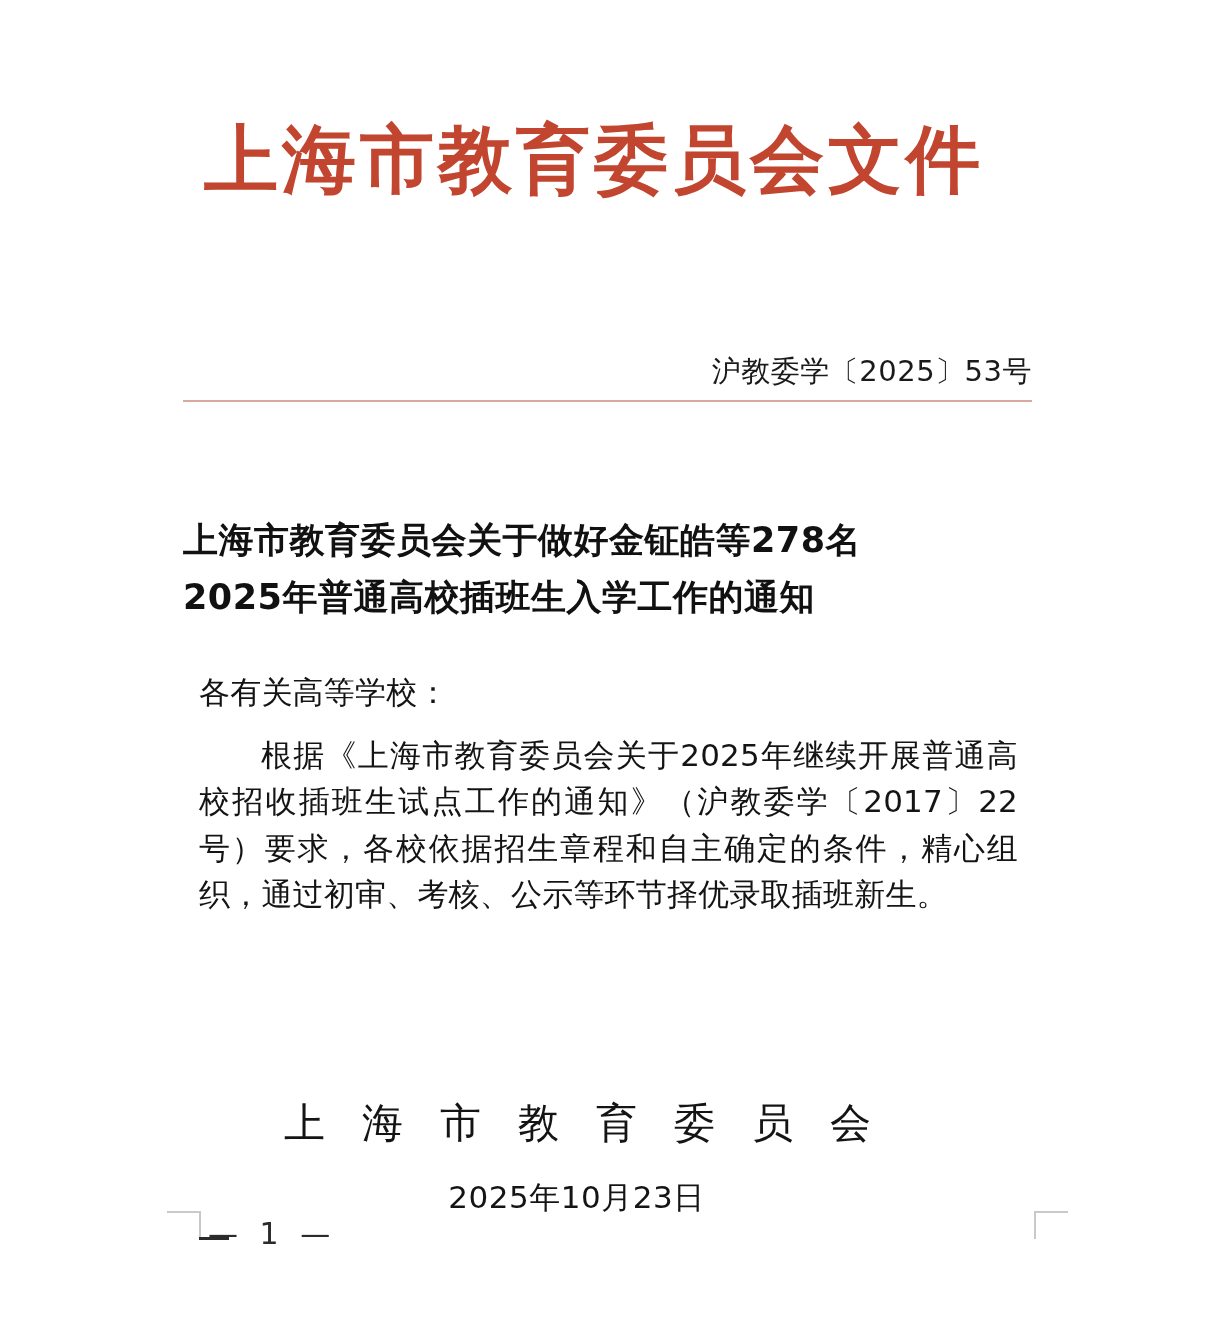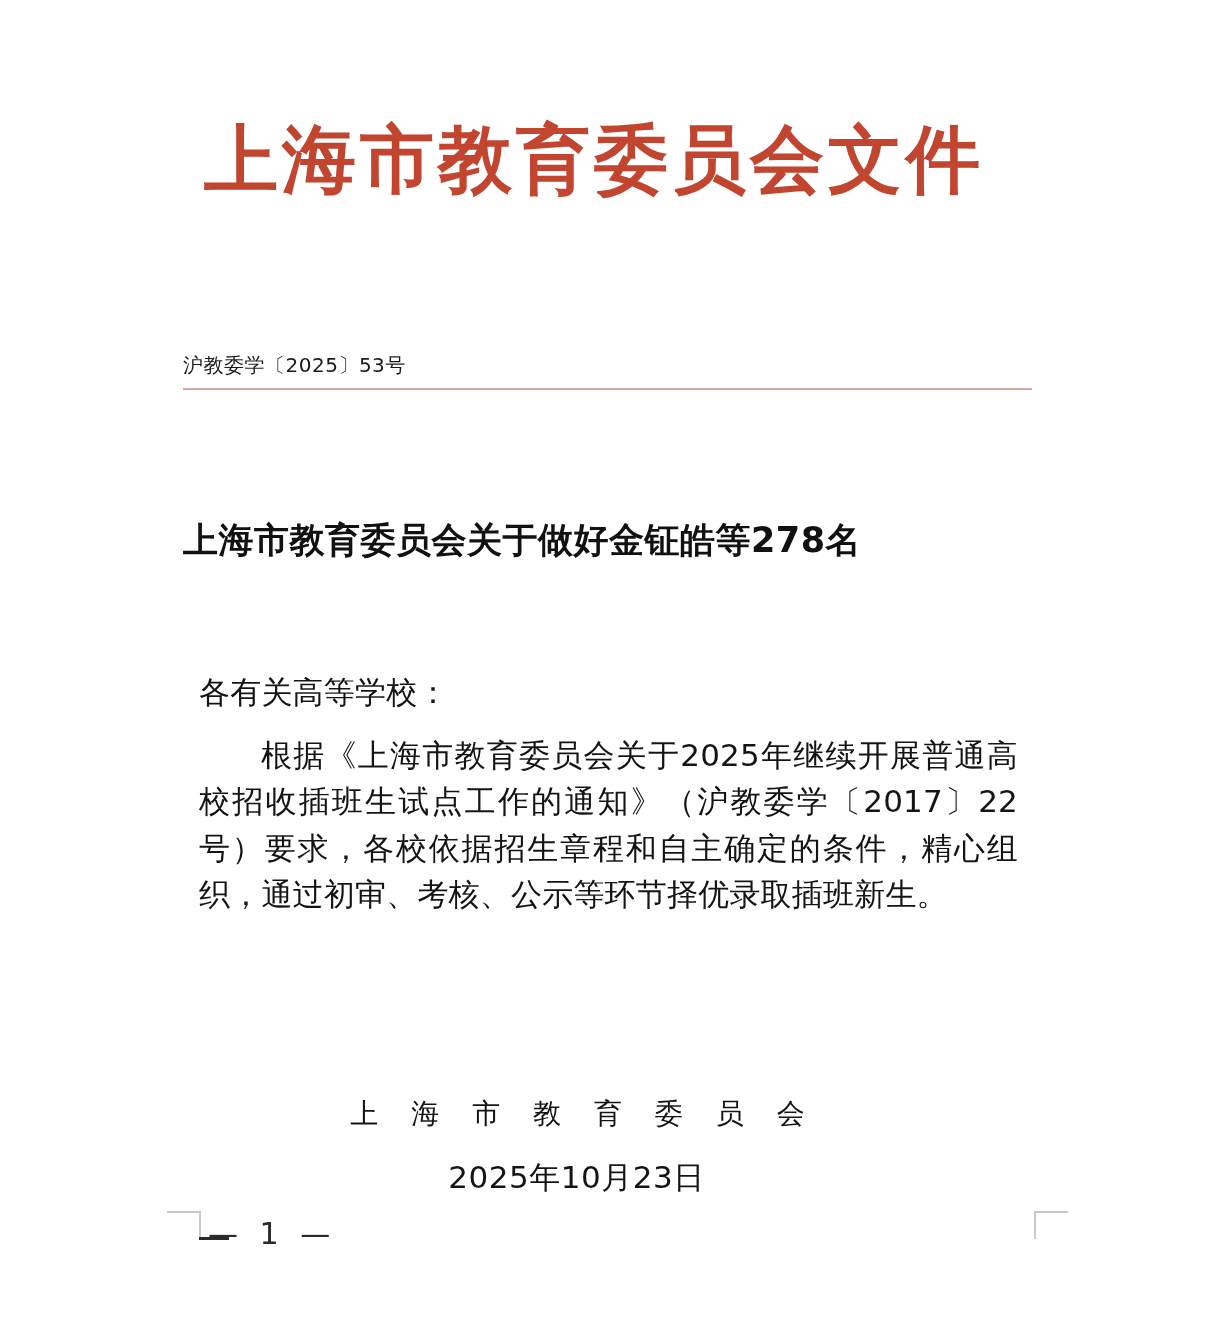--- a/index.html
+++ b/index.html
@@ -39,23 +39,23 @@
   }
 
   
   .docnum-block {
     position: absolute;
     top: 352px;
     left: 183px;
     width: 849px;
   }
   .docnum {
-    text-align: left;
+    text-align: right;
     color: #1a1a1a;
-    font-size: 20px;
+    font-size: 29px;
     line-height: 1.35;
     letter-spacing: 0.5px;
     padding-left: 0px;
     white-space: nowrap;
   }
   .docnum-rule {
     margin-top: 9px;
     height: 2px;
     width: 100%;
     background: #d8a99e;
@@ -99,21 +99,21 @@
   
   .signature {
     position: absolute;
     top: 1093px;
     left: 183px;
     width: 849px;
     color: #141414;
     text-align: center;
   }
   .sig-org {
-    font-size: 28px;
+    font-size: 41px;
     letter-spacing: 12px;
     line-height: 1.5;
     padding-right: 48px;
     white-space: nowrap;
   }
   .sig-date {
     font-size: 31px;
     letter-spacing: 0.5px;
     line-height: 1.55;
     margin-top: 18px;
@@ -177,20 +177,21 @@
     <span class="masthead-title">上海市教育委员会文件</span>
   </div>
 
   <div class="docnum-block">
     <div class="docnum">沪教委学〔2025〕53号</div>
     <div class="docnum-rule"></div>
   </div>
 
   <div class="doc-title">
     <span class="tline">上海市教育委员会关于做好金钲皓等278名</span>
+    <span class="tline">2025年普通高校插班生入学工作的通知</span>
   </div>
 
   <div class="body-block">
     <p class="para">各有关高等学校：</p>
     <p class="para indent">根据《上海市教育委员会关于2025年继续开展普通高校招收插班生试点工作的通知》（沪教委学〔2017〕22号）要求，各校依据招生章程和自主确定的条件，精心组织，通过初审、考核、公示等环节择优录取插班新生。</p>
   </div>
 
   <div class="signature">
     <div class="sig-org">上 海 市 教 育 委 员 会</div>
     <div class="sig-date">2025年10月23日</div>

